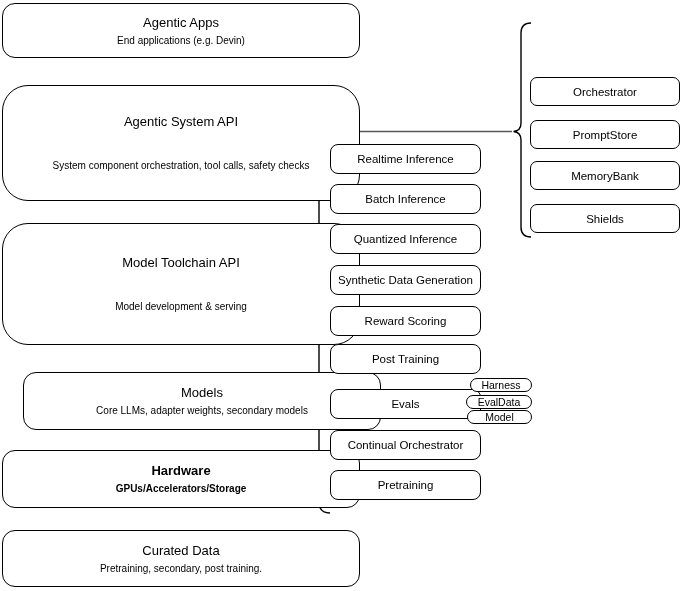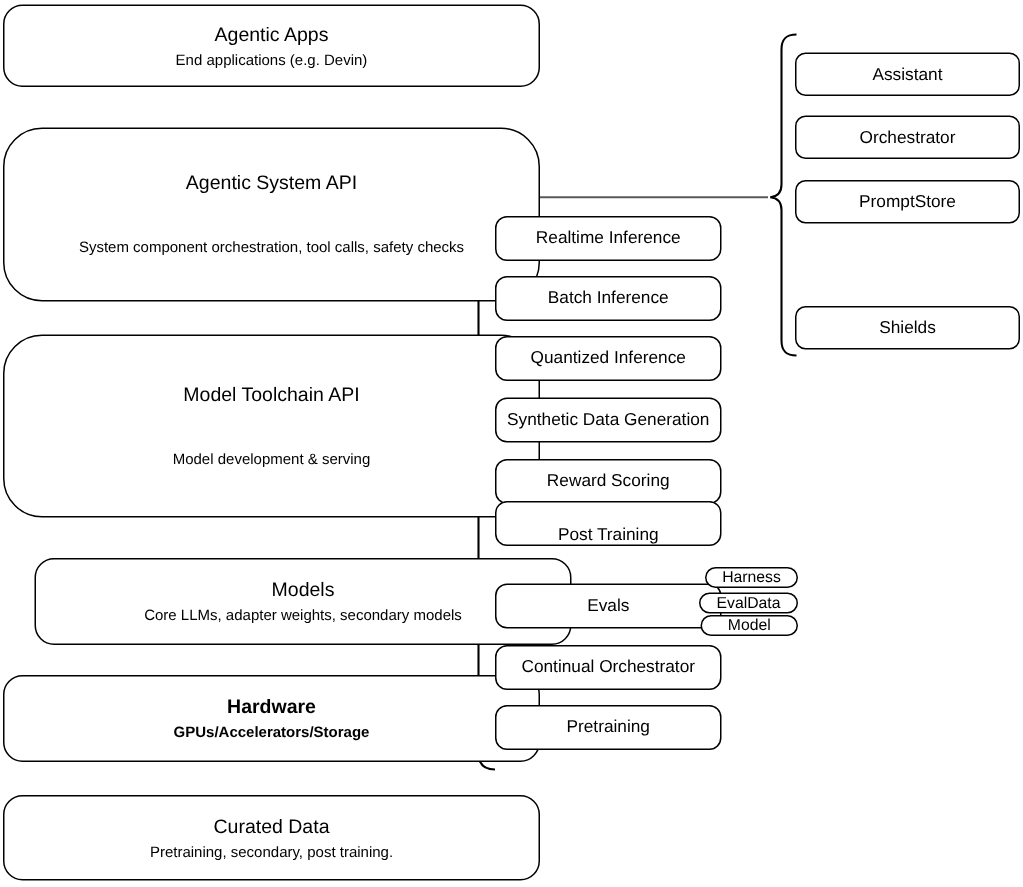--- a/index.html
+++ b/index.html
@@ -122,21 +122,21 @@
   </div>
   <div class="node mid-box" style="top:224px;">
     <span>Quantized Inference</span>
   </div>
   <div class="node mid-box" style="top:265px;">
     <span>Synthetic Data Generation</span>
   </div>
   <div class="node mid-box" style="top:306px;">
     <span>Reward Scoring</span>
   </div>
-  <div class="node mid-box" style="top:334px;justify-content:flex-end;">
+  <div class="node mid-box" style="top:344px;">
     <span>Post Training</span>
   </div>
   <div class="node mid-box" style="top:389px;">
     <span>Evals</span>
   </div>
   <div class="node mid-box" style="top:430px;">
     <span>Continual Orchestrator</span>
   </div>
   <div class="node mid-box" style="top:470px;">
     <span>Pretraining</span>
@@ -145,26 +145,26 @@
   <div class="node pill" style="left:470px;top:378px;width:62px;">
     <span>Harness</span>
   </div>
   <div class="node pill" style="left:466px;top:395px;width:66px;">
     <span>EvalData</span>
   </div>
   <div class="node pill" style="left:467px;top:410px;width:65px;">
     <span>Model</span>
   </div>
 
-  <div class="node right-box" style="top:35px;">
-    <span>Assistant</span>
-  </div>
   <div class="node right-box" style="top:77px;">
     <span>Orchestrator</span>
   </div>
   <div class="node right-box" style="top:120px;">
     <span>PromptStore</span>
+  </div>
+  <div class="node right-box" style="top:161px;">
+    <span>MemoryBank</span>
   </div>
   <div class="node right-box" style="top:204px;">
     <span>Shields</span>
   </div>
 
 </div>
 
 </body></html>

